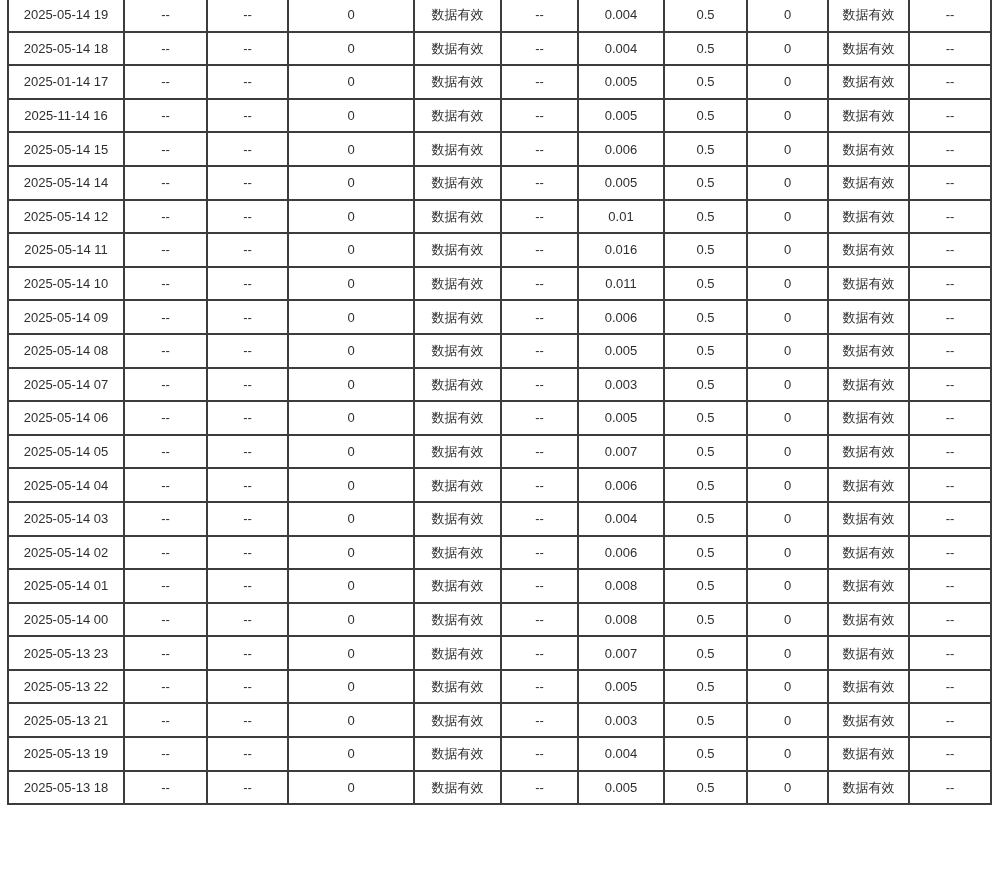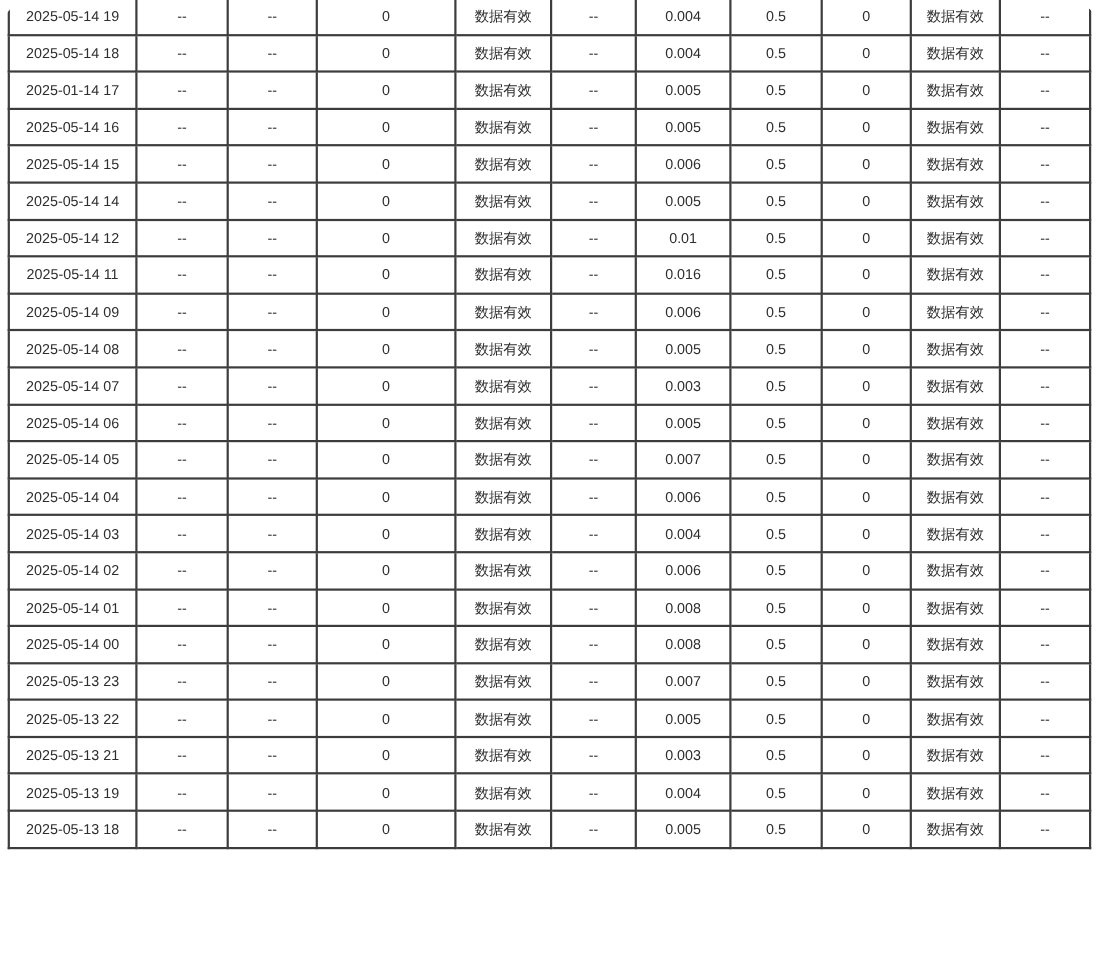--- a/index.html
+++ b/index.html
@@ -12,21 +12,20 @@
     font-family: "Liberation Sans", "DejaVu Sans", sans-serif;
   }
   .viewport {
     position: absolute;
     left: 0;
     top: 0;
     width: 1000px;
     height: 872px;
     overflow: hidden;
     background: #ffffff;
-    border-radius: 30px;
   }
   table.data-table {
     position: absolute;
     left: 7px;
     top: -3px;
     width: 983px;
     border-collapse: collapse;
     table-layout: fixed;
     background: #ffffff;
   }
@@ -96,21 +95,21 @@
           <td>0</td>
           <td>数据有效</td>
           <td>--</td>
           <td>0.005</td>
           <td>0.5</td>
           <td>0</td>
           <td>数据有效</td>
           <td>--</td>
         </tr>
         <tr>
-          <td>2025-05-14 16</td>
+          <td>2025-11-14 16</td>
           <td>--</td>
           <td>--</td>
           <td>0</td>
           <td>数据有效</td>
           <td>--</td>
           <td>0.005</td>
           <td>0.5</td>
           <td>0</td>
           <td>数据有效</td>
           <td>--</td>
@@ -155,20 +154,33 @@
           <td>--</td>
         </tr>
         <tr>
           <td>2025-05-14 11</td>
           <td>--</td>
           <td>--</td>
           <td>0</td>
           <td>数据有效</td>
           <td>--</td>
           <td>0.016</td>
+          <td>0.5</td>
+          <td>0</td>
+          <td>数据有效</td>
+          <td>--</td>
+        </tr>
+        <tr>
+          <td>2025-05-14 10</td>
+          <td>--</td>
+          <td>--</td>
+          <td>0</td>
+          <td>数据有效</td>
+          <td>--</td>
+          <td>0.011</td>
           <td>0.5</td>
           <td>0</td>
           <td>数据有效</td>
           <td>--</td>
         </tr>
         <tr>
           <td>2025-05-14 09</td>
           <td>--</td>
           <td>--</td>
           <td>0</td>

